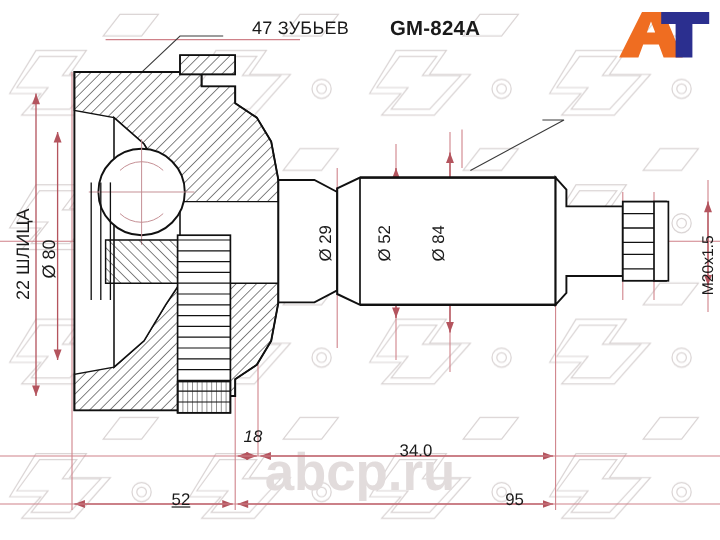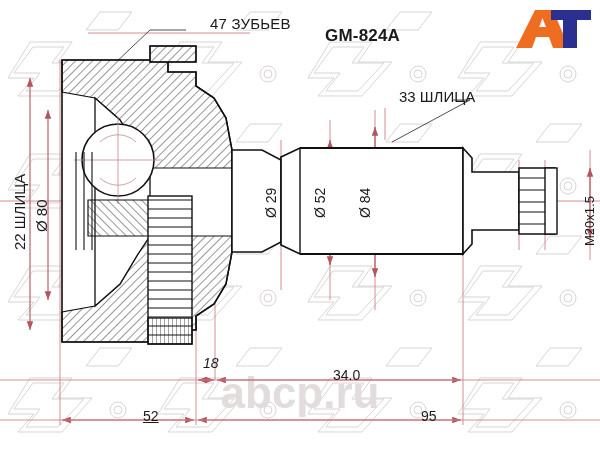--- a/index.html
+++ b/index.html
@@ -37,21 +37,20 @@
     font-size: 15px;
     letter-spacing: 0.2px;
     margin-left: 24px;
   }
   .lbl-part {
     left: 325px;
     top: 15px;
     font-size: 17px;
     font-weight: bold;
     letter-spacing: 0.2px;
-    margin-top: 12px;
   }
   .lbl-splines-right {
     left: 399px;
     top: 89px;
     font-size: 15px;
   }
   .vert {
     transform-origin: 0 0;
     transform: rotate(-90deg);
   }
@@ -280,21 +279,20 @@
       <line x1="300" y1="148" x2="463" y2="148" stroke="#111111" stroke-width="1.8"></line>
       <line x1="300" y1="254" x2="463" y2="254" stroke="#111111" stroke-width="1.8"></line>
     </g>
 
   </svg>
 
   <div class="txt lbl-teeth">47 ЗУБЬЕВ</div>
 
   <div class="txt lbl-part">GM-824A</div>
 
-  <div class="txt lbl-splines-right">33 ШЛИЦА</div>
 
   <div class="txt vert lbl-splines-left">22 ШЛИЦА</div>
 
   <div class="txt vert lbl-d80">Ø 80</div>
 
   <div class="txt vert lbl-d29">Ø 29</div>
 
   <div class="txt vert lbl-d52">Ø 52</div>
 
   <div class="txt vert lbl-d84">Ø 84</div>

